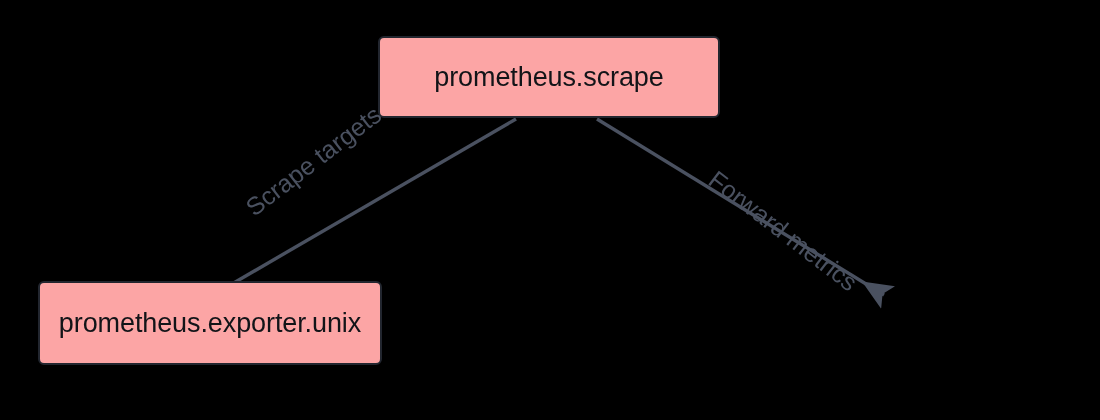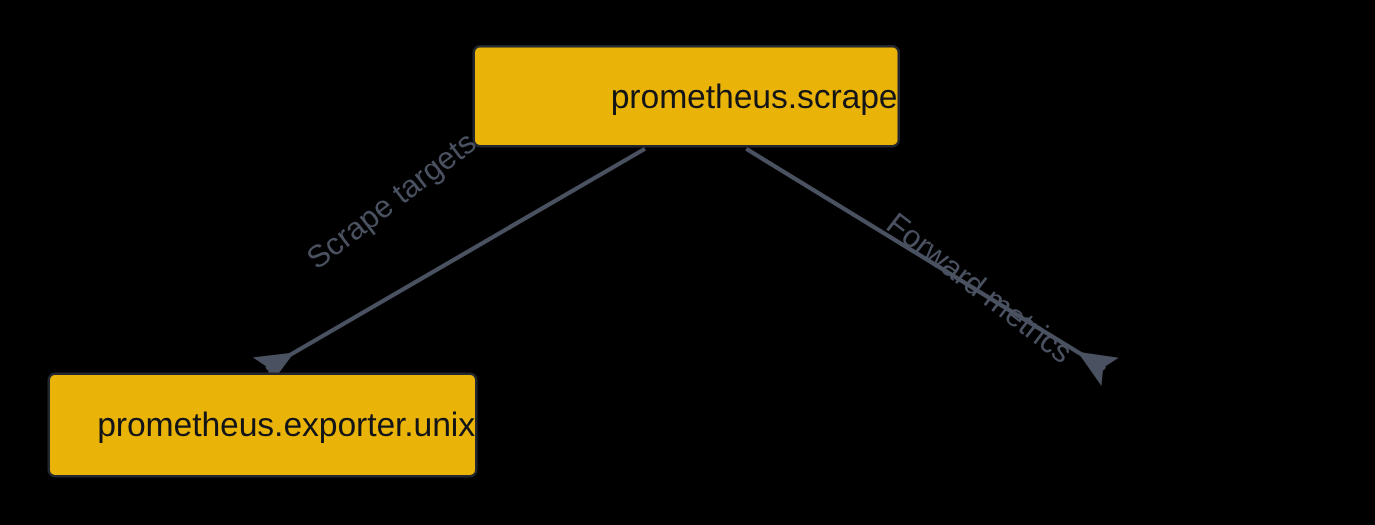--- a/index.html
+++ b/index.html
@@ -22,45 +22,45 @@
   #edge-layer {
     position: absolute;
     left: 0;
     top: 0;
     width: 1100px;
     height: 420px;
   }
   .graph-node {
     position: absolute;
     box-sizing: border-box;
-    background: #eab308;
+    background: #fca5a5;
     border: 2.5px solid #22262f;
     border-radius: 6px;
     display: flex;
     align-items: center;
-    justify-content: flex-end;
+    justify-content: center;
     z-index: 2;
   }
   .graph-node-label {
     font-family: "Liberation Sans", sans-serif;
     font-size: 27px;
     line-height: 1;
     color: #121418;
     white-space: nowrap;
     letter-spacing: -0.1px;
   }
   #node-scrape {
     left: 378px;
     top: 36px;
     width: 342px;
     height: 82px;
   }
   #node-exporter-unix {
     left: 38px;
-    top: 298px;
+    top: 281px;
     width: 344px;
     height: 84px;
   }
   #node-remote-write {
     left: 722px;
     top: 298px;
     width: 338px;
     height: 84px;
   }
   .edge-label {

